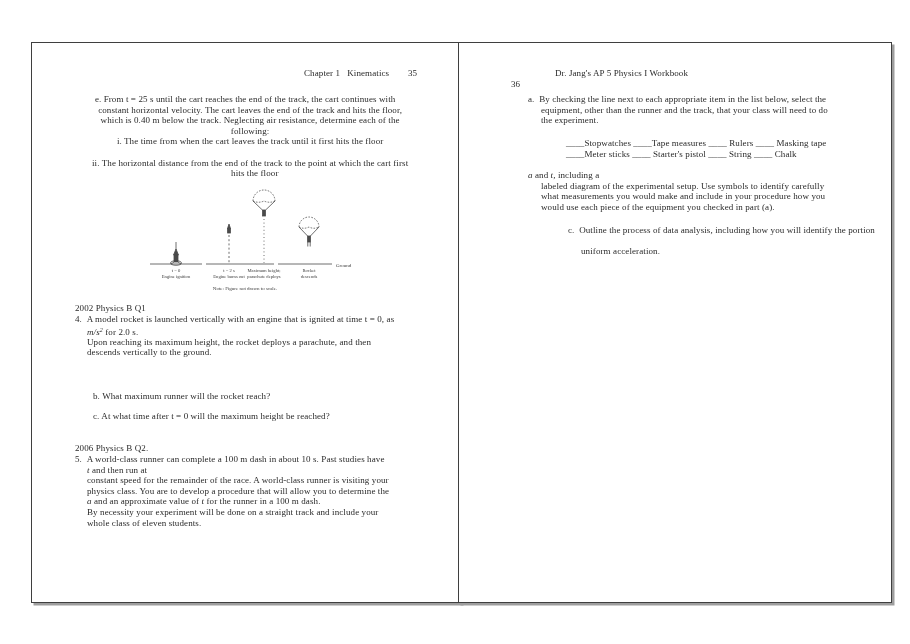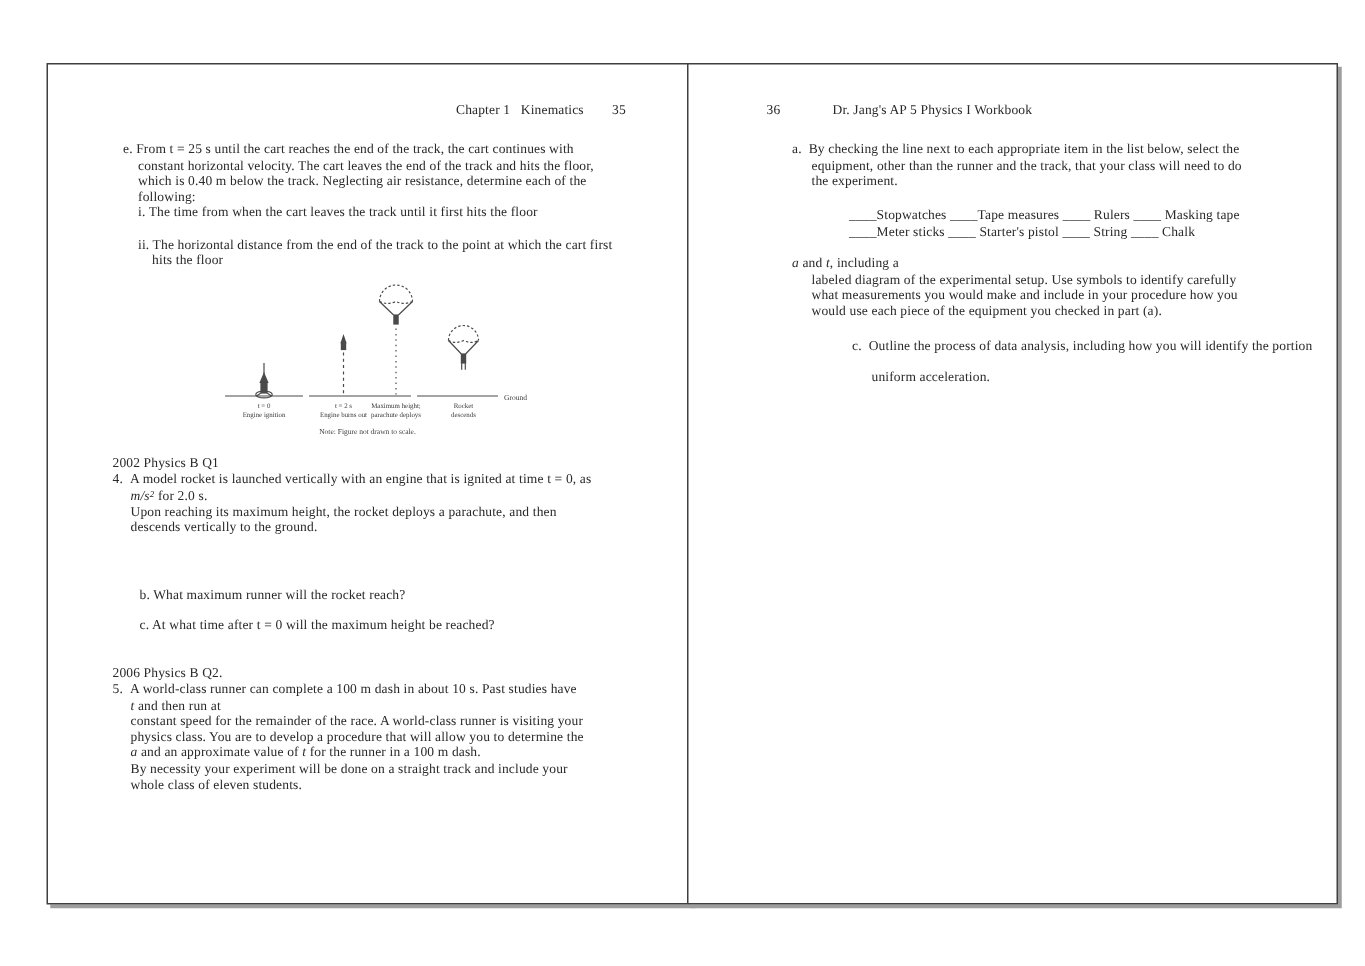--- a/index.html
+++ b/index.html
@@ -13,21 +13,21 @@
     border:1px solid #3f3f3f;
     box-shadow:2.5px 2.5px 0 #9e9e9e;
   }
   #page-left{left:31px;width:428px;}
   #page-right{left:458px;width:432px;}
   .txt{
     position:absolute;
     font-size:9px;line-height:10.6px;color:#2a2a2a;
     white-space:nowrap;letter-spacing:0.1px;
   }
-  .hang10{padding-left:10px;text-indent:-10px;}
+  .hang10{padding-left:10px;text-indent:-10px;text-align:center;}
   .hang12{padding-left:12px;text-indent:-12px;}
   .hang13{padding-left:13px;text-indent:-13px;}
   .s-i{font-style:italic;}
   .s-sup{font-size:6px;vertical-align:2.5px;}
   .fig{position:absolute;left:118px;top:141px;width:300px;height:112px;}
   .fig svg{display:block;}
   .fig text{font-family:"Liberation Serif","DejaVu Serif",serif;fill:#3a3a3a;}
 </style>
 </head>
 <body>
@@ -104,21 +104,21 @@
   <div class="txt" style="left:61px;top:348px;"><span>b. What maximum runner will the rocket reach?</span></div>
   <div class="txt" style="left:61px;top:368px;"><span>c. At what time after t = 0 will the maximum height be reached?</span></div>
 
   <div class="txt" style="left:43px;top:400px;">2006 Physics B Q2.</div>
 
   <div class="txt hang12" style="left:43px;top:411px;"><span>5.&nbsp;&nbsp;A world-class runner can complete a 100 m dash in about 10 s. Past studies have</span><br><span></span><span class="s-i">t</span><span> and then run at</span><br><span>constant speed for the remainder of the race. A world-class runner is visiting your</span><br><span>physics class. You are to develop a procedure that will allow you to determine the</span><br><span></span><span class="s-i">a</span><span> and an approximate value of </span><span class="s-i">t</span><span> for the runner in a 100 m dash.</span><br><span>By necessity your experiment will be done on a straight track and include your</span><br><span>whole class of eleven students.</span></div>
 </div>
 
 <div class="page" id="page-right">
 
-  <div class="txt" style="left:52px;top:25px;">36</div>
+  <div class="txt" style="left:52px;top:36px;">36</div>
   <div class="txt" style="left:96px;top:25px;">Dr. Jang's AP 5 Physics I Workbook</div>
 
   <div class="txt" style="left:107px;top:95px;"><span>____Stopwatches ____Tape measures ____ Rulers ____ Masking tape</span><br><span>____Meter sticks ____ Starter's pistol ____ String ____ Chalk</span></div>
 
   <div class="txt hang13" style="left:69px;top:51px;"><span>a.&nbsp;&nbsp;By checking the line next to each appropriate item in the list below, select the</span><br><span>equipment, other than the runner and the track, that your class will need to do</span><br><span>the experiment.</span></div>
 
   <div class="txt hang13" style="left:69px;top:127px;"><span></span><span class="s-i">a</span><span> and </span><span class="s-i">t</span><span>, including a</span><br><span>labeled diagram of the experimental setup. Use symbols to identify carefully</span><br><span>what measurements you would make and include in your procedure how you</span><br><span>would use each piece of the equipment you checked in part (a).</span></div>
 
   <div class="txt hang13" style="left:69px;top:182px;margin-left:40px;"><span>c.&nbsp;&nbsp;Outline the process of data analysis, including how you will identify the portion</span><br><br><span>uniform acceleration.</span></div>
 </div>

